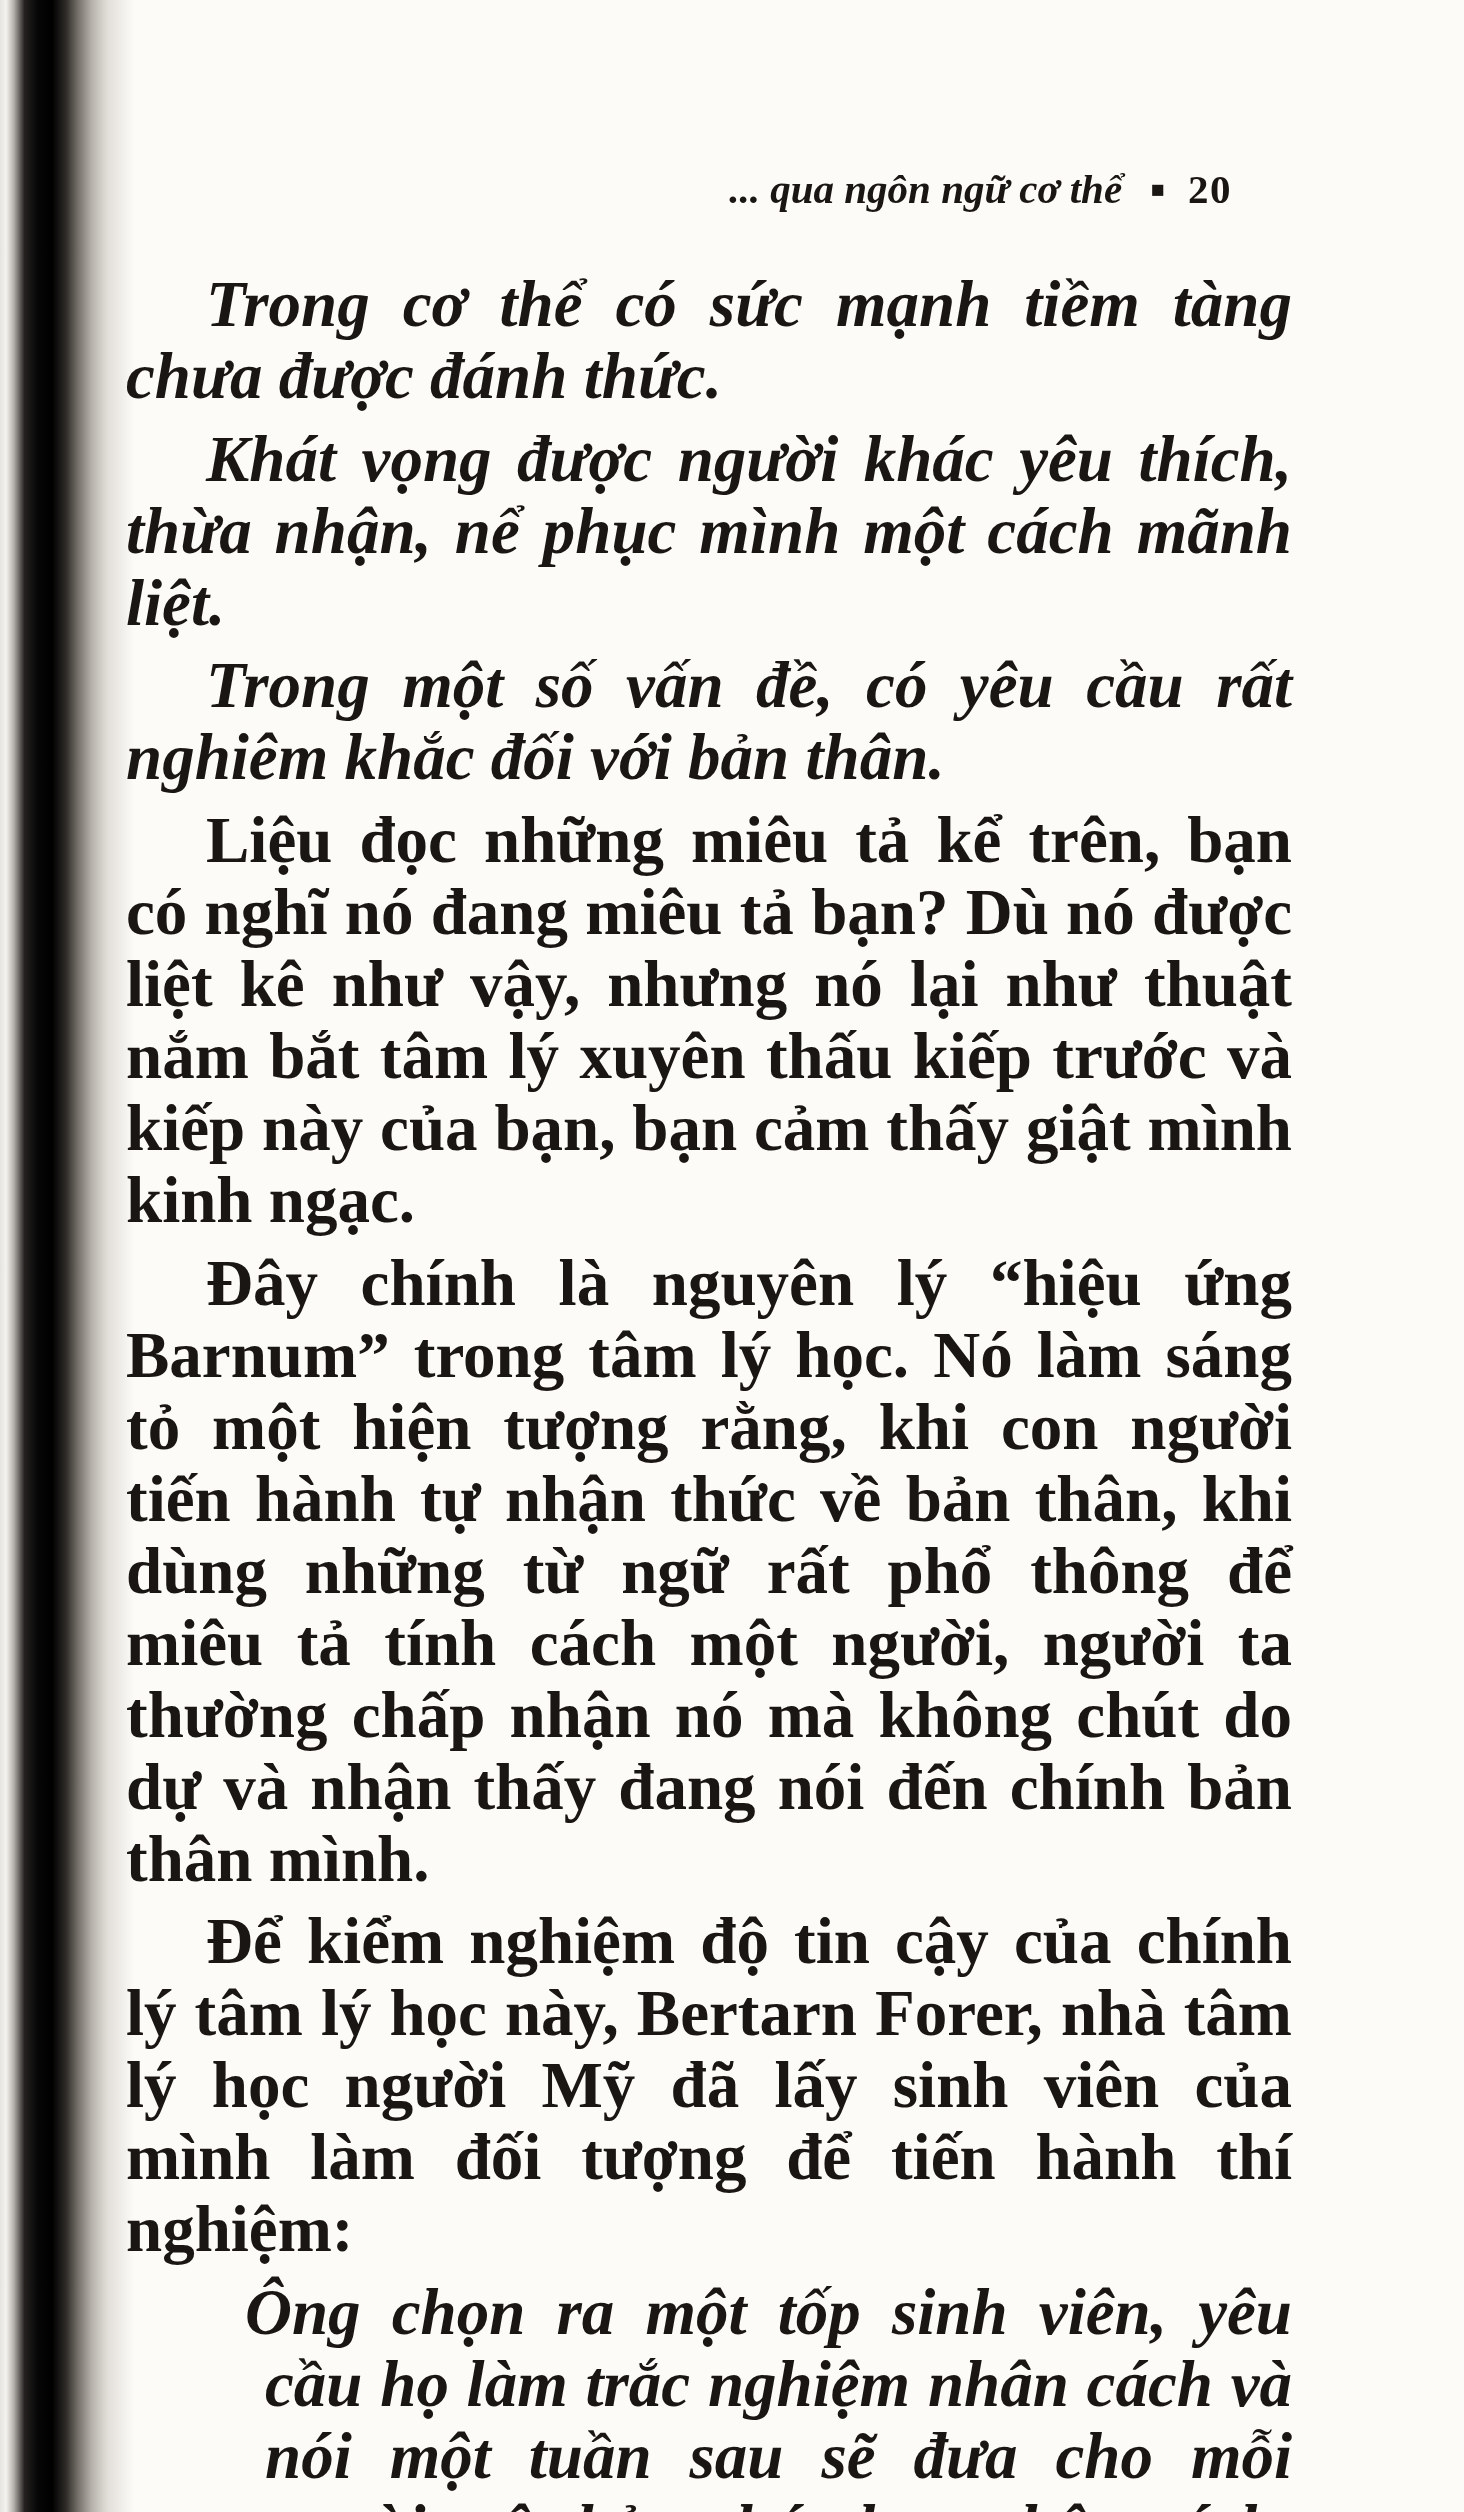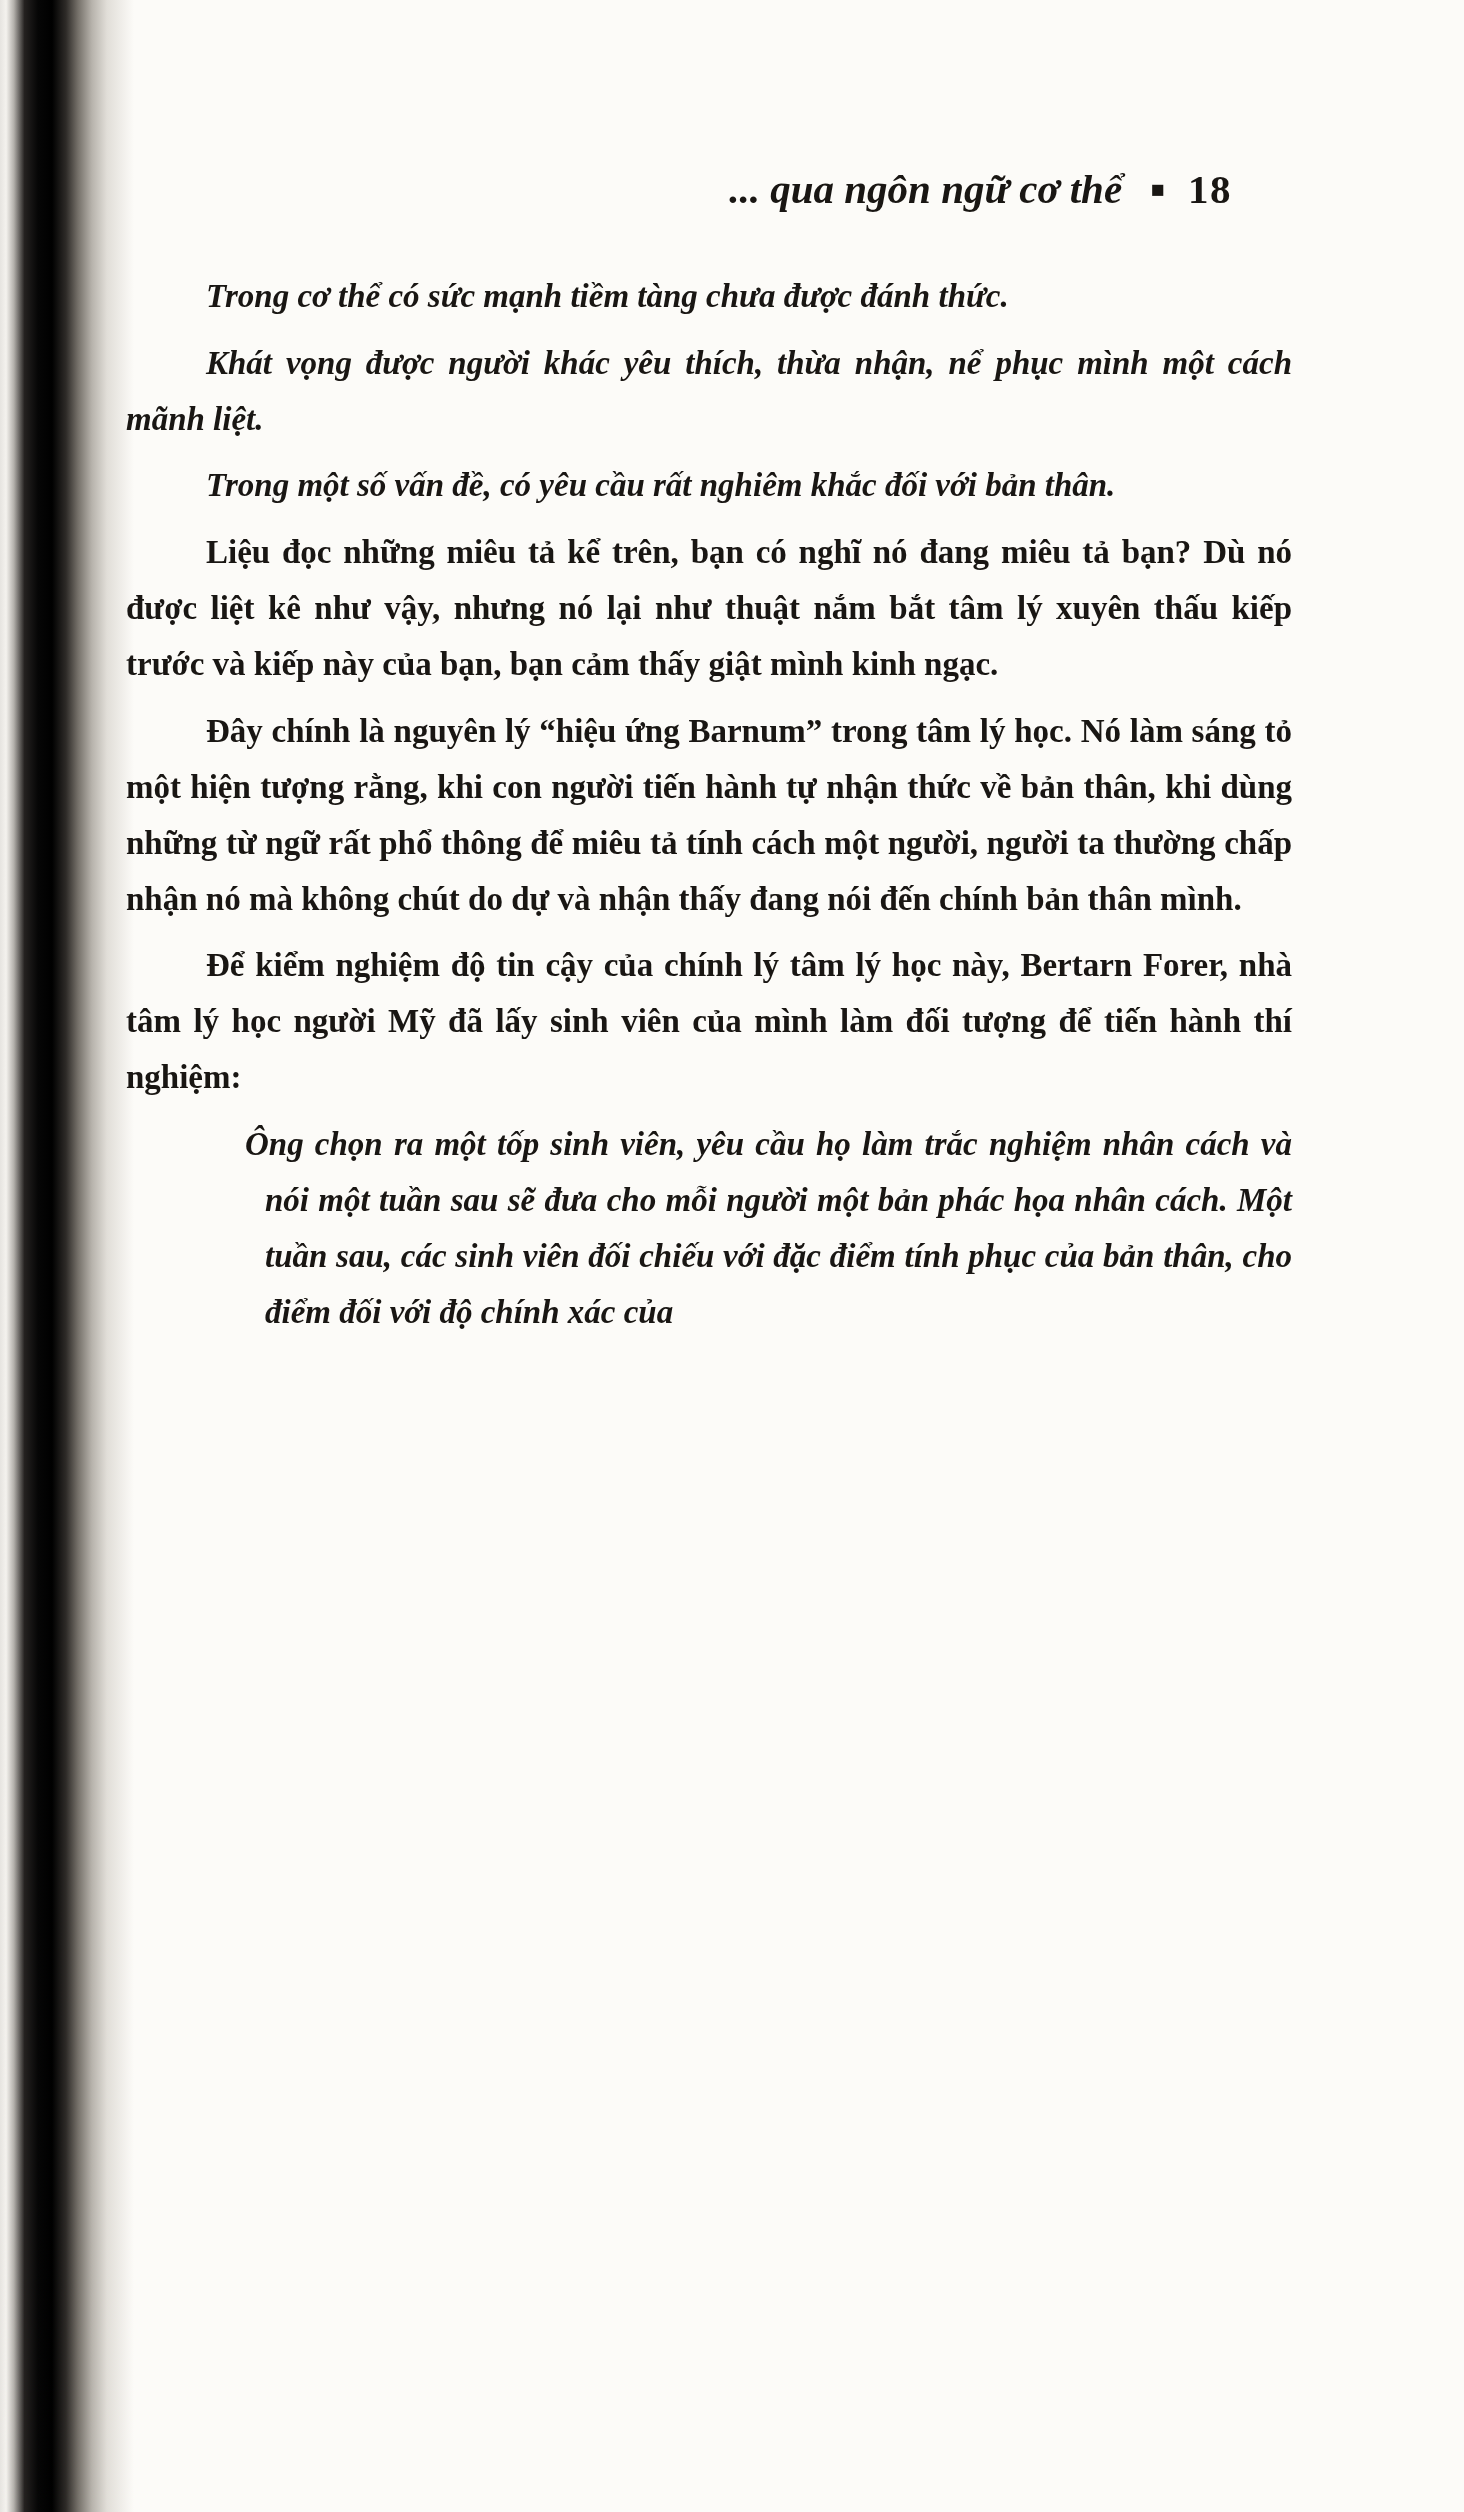--- a/index.html
+++ b/index.html
@@ -55,22 +55,22 @@
     font-style: normal;
     font-size: 23px;
     margin: 0 23px 0 29px;
     align-self: center;
     line-height: 1;
   }
   .page-num { font-style: normal; letter-spacing: 1.5px; }
 
   p {
     margin: 0 0 10.7px 0;
-    font-size: 33px;
-    line-height: 56px;
+    font-size: 65px;
+    line-height: 72px;
     text-align: justify;
     font-weight: 600;
   }
   p.quote {
     font-style: italic;
     text-indent: 80px;
   }
   p.body-par {
     text-indent: 80px;
   }
@@ -85,21 +85,21 @@
 
 <div class="page">
 
   <div class="binding"></div>
 
   <div class="content">
 
     <div class="header">
       <span class="running-title">... qua ngôn ngữ cơ thể</span>
       <span class="sep">■</span>
-      <span class="page-num">18</span>
+      <span class="page-num">20</span>
     </div>
 
     <p class="quote">Trong cơ thể có sức mạnh tiềm tàng chưa được đánh thức.</p>
 
     <p class="quote">Khát vọng được người khác yêu thích, thừa nhận, nể phục mình một cách mãnh liệt.</p>
 
     <p class="quote">Trong một số vấn đề, có yêu cầu rất nghiêm khắc đối với bản thân.</p>
 
 
     <p class="body-par">Liệu đọc những miêu tả kể trên, bạn có nghĩ nó đang miêu tả bạn? Dù nó được liệt kê như vậy, nhưng nó lại như thuật nắm bắt tâm lý xuyên thấu kiếp trước và kiếp này của bạn, bạn cảm thấy giật mình kinh ngạc.</p>

